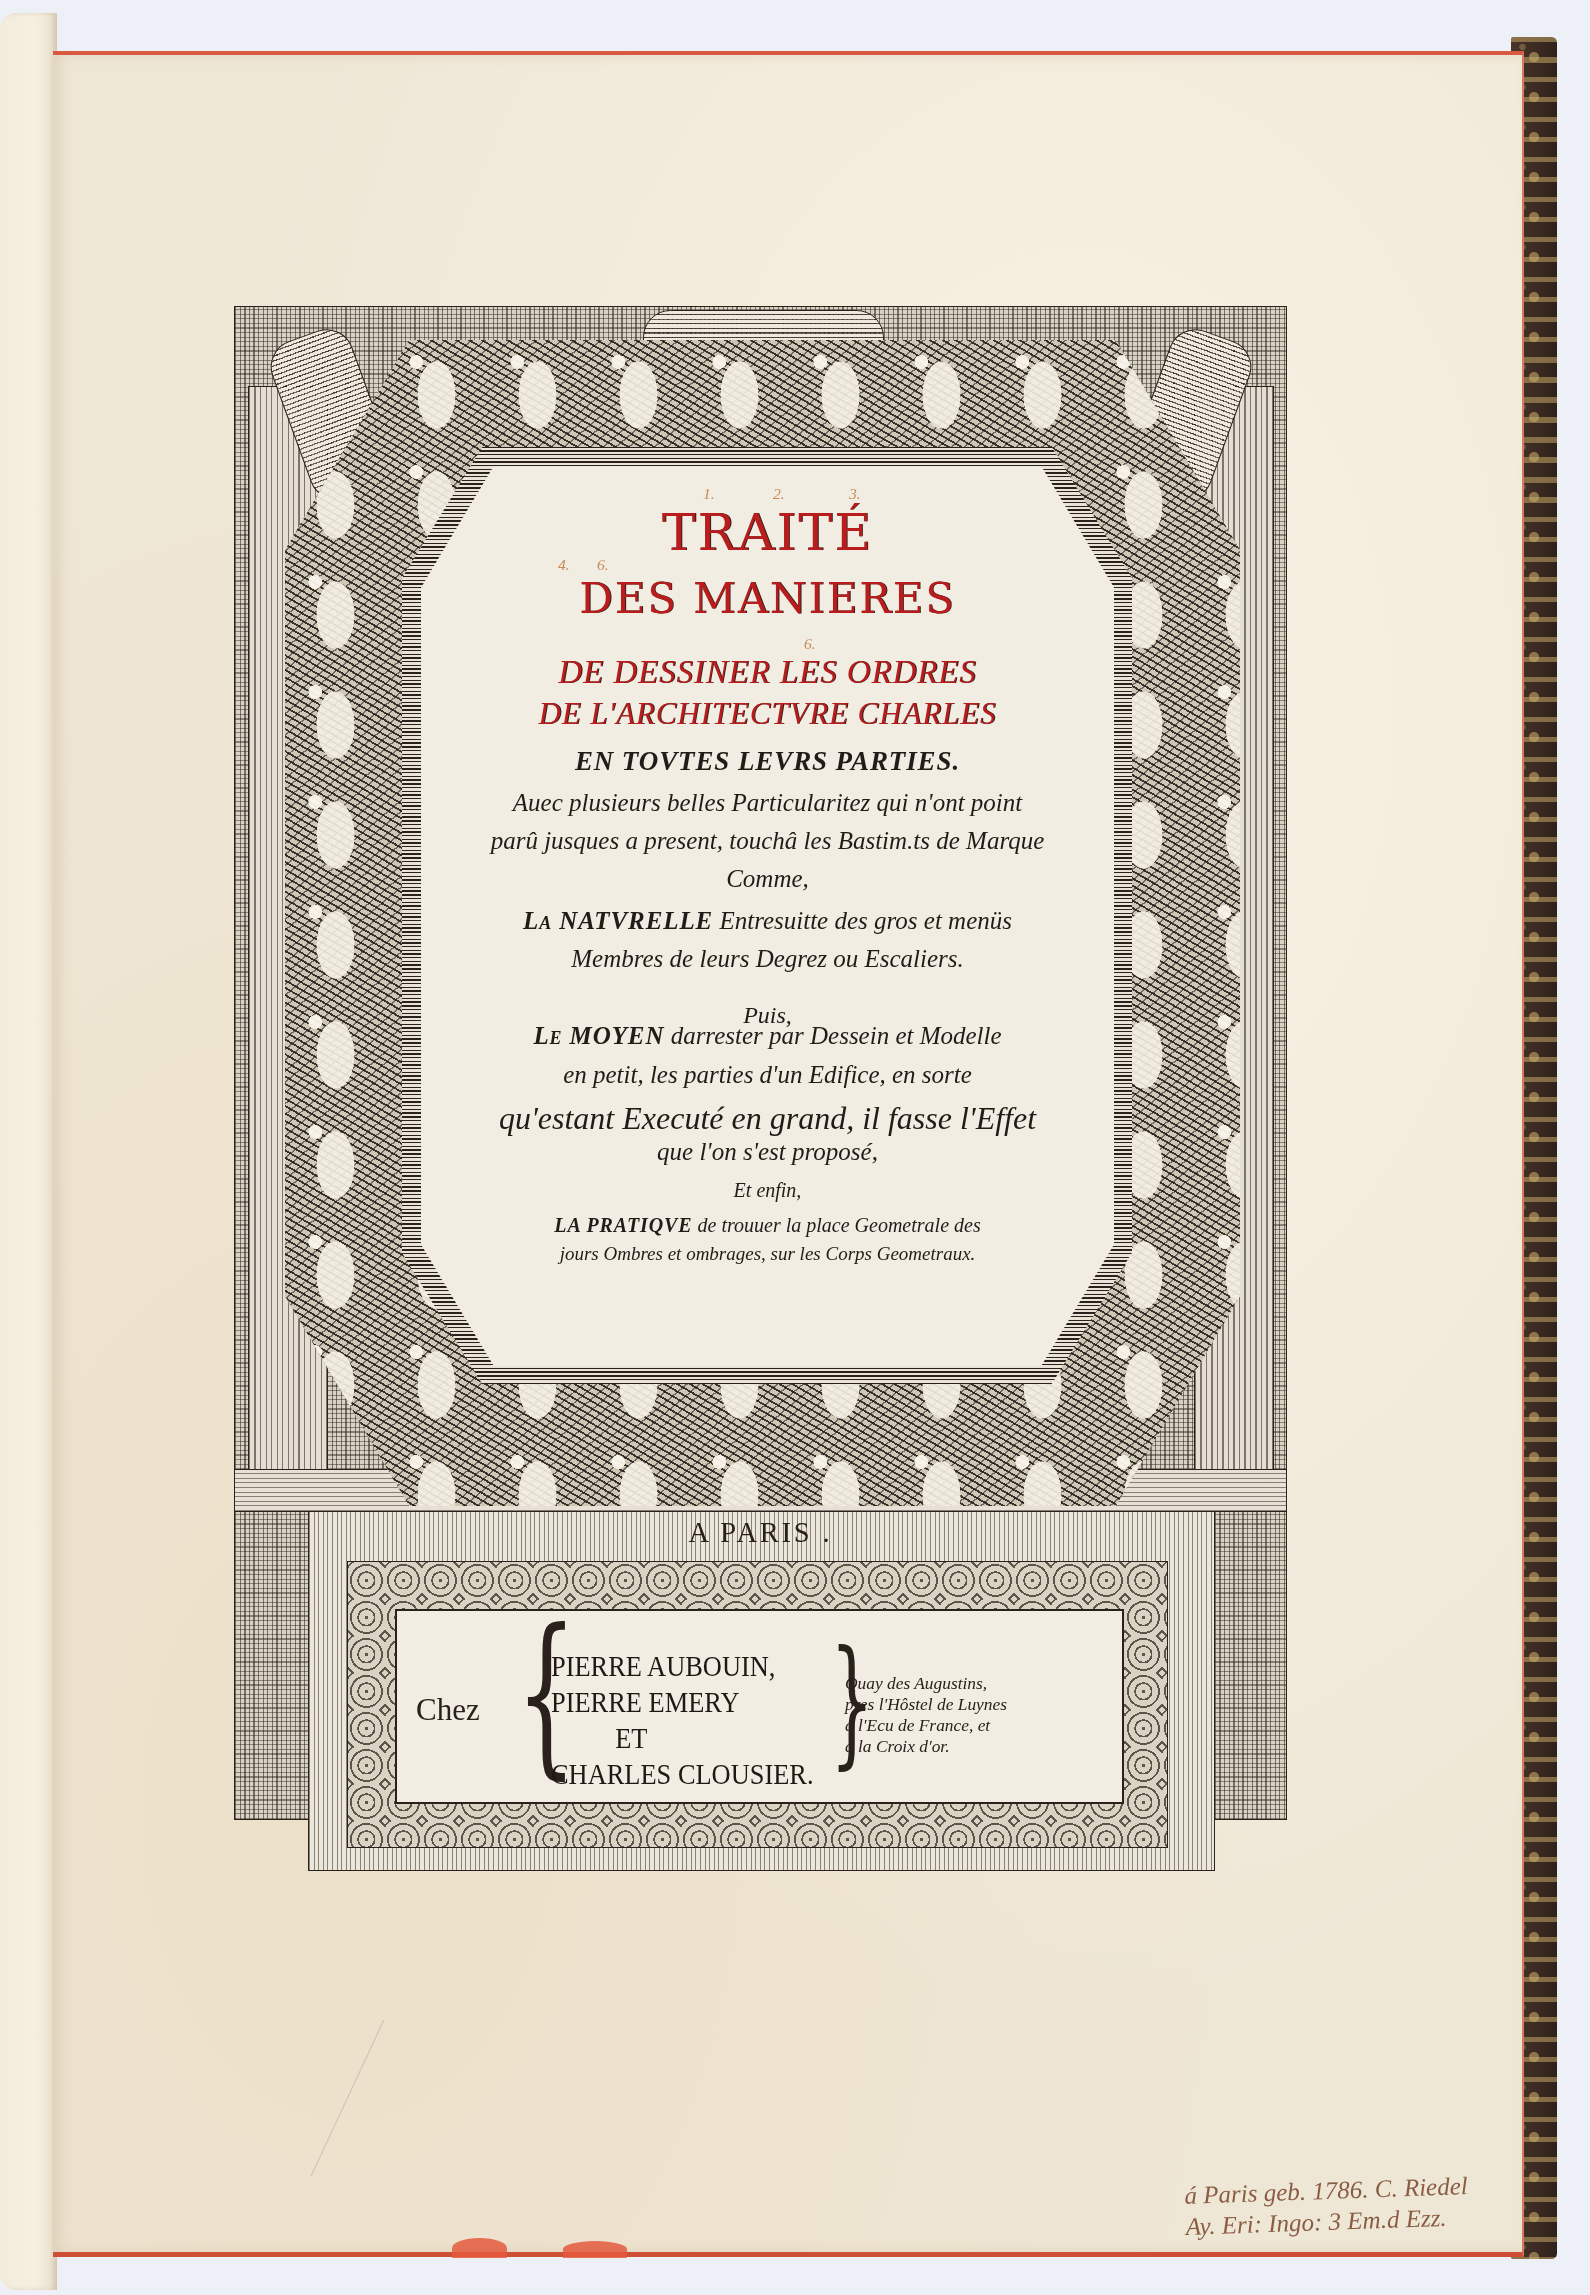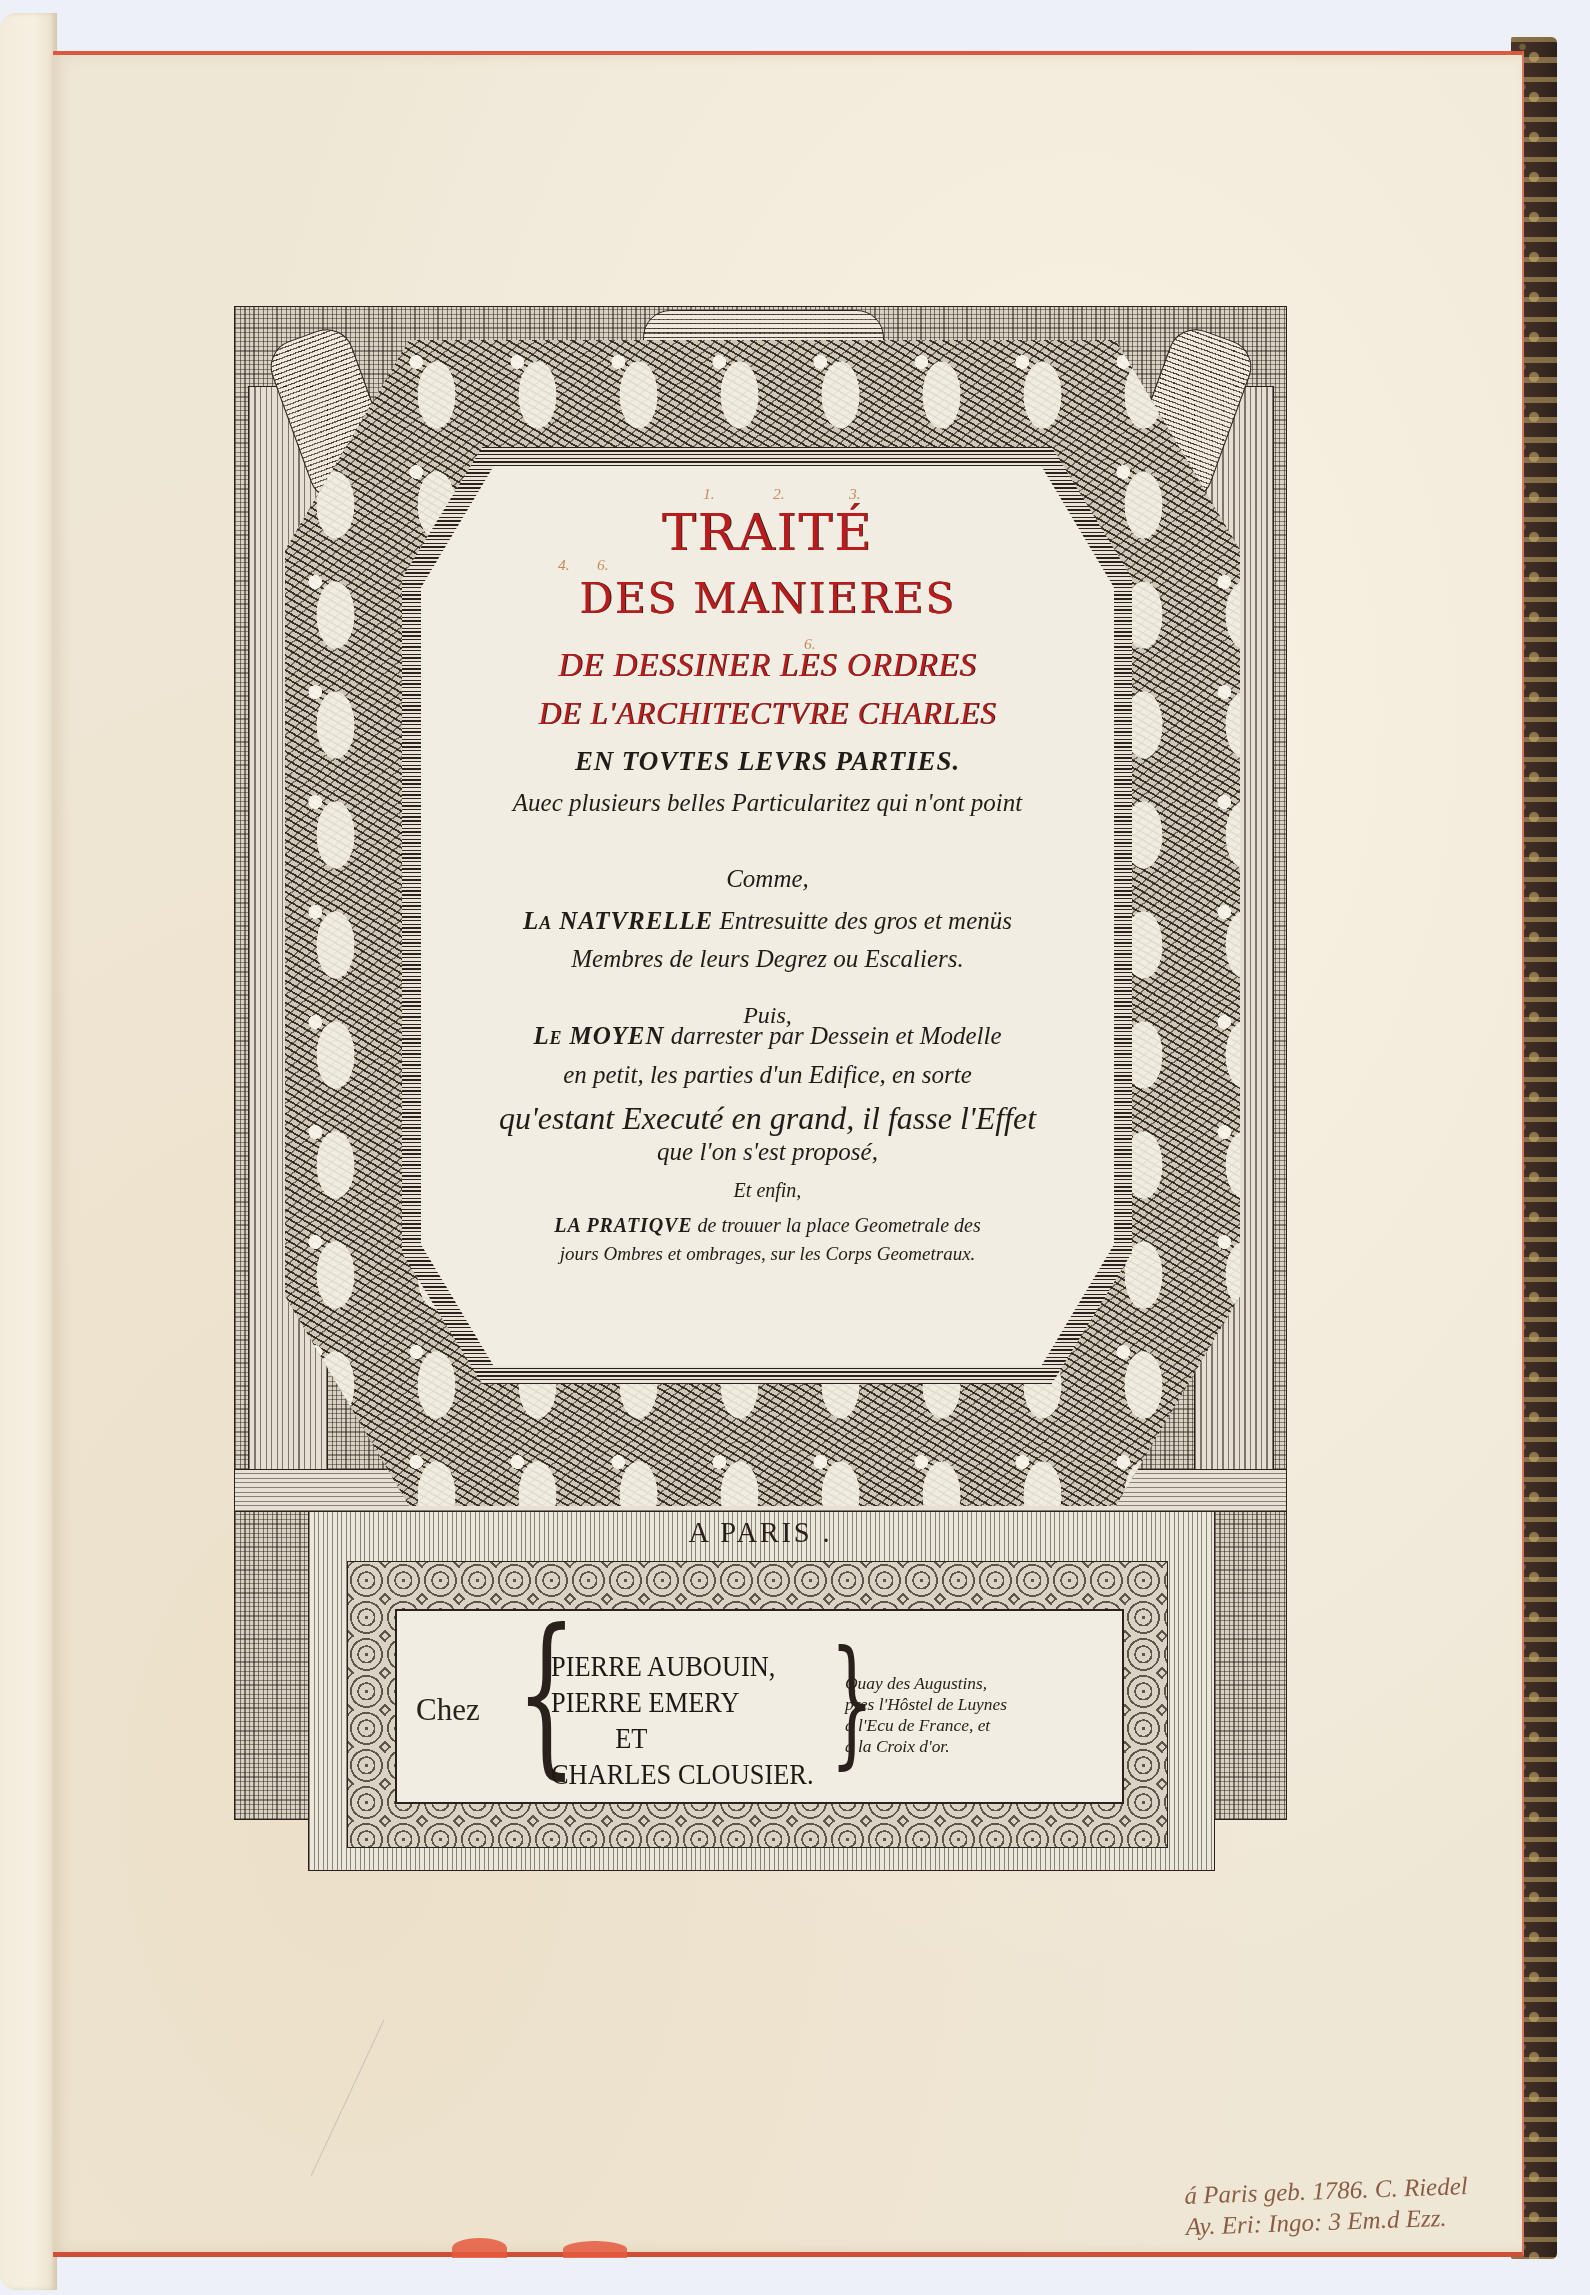--- a/index.html
+++ b/index.html
@@ -176,24 +176,25 @@
 <span class="pencil" style="left:703px; top:485px;">1.</span>
 <span class="pencil" style="left:773px; top:485px;">2.</span>
 <span class="pencil" style="left:849px; top:485px;">3.</span>
 <span class="pencil" style="left:558px; top:556px;">4.</span>
 <span class="pencil" style="left:597px; top:556px;">6.</span>
 <span class="pencil" style="left:804px; top:635px;">6.</span>
 
 <div class="title-block">
   <div class="ln big" style="top:37px; font-size:51px;">TRAITÉ</div>
   <div class="ln big" style="top:108px; font-size:42px;">DES MANIERES</div>
-  <div class="ln big caps-it" style="top:181px; font-size:33px;">DE DESSINER LES ORDRES</div>
+  <div class="ln big caps-it" style="top:188px; font-size:33px;">DE DESSINER LES ORDRES</div>
   <div class="ln big caps-it" style="top:230px; font-size:31px;">DE L'ARCHITECTVRE CHARLES</div>
   <div class="ln caps-it" style="top:280px; font-size:27px; font-weight:bold;">EN TOVTES LEVRS PARTIES.</div>
   <div class="ln script" style="top:323px; font-size:25px;text-align:center;">Auec plusieurs belles Particularitez qui n'ont point</div>
+  <div class="ln script" style="top:361px; font-size:25px;">parû jusques a present, touchâ les Bastim.ts de Marque</div>
   <div class="ln script" style="top:399px; font-size:25px;">Comme,</div>
   <div class="ln script" style="top:441px; font-size:25px;"><span class="sc">La NATVRELLE</span> <span>Entresuitte des gros et menüs</span></div>
   <div class="ln script" style="top:479px; font-size:25px;">Membres de leurs Degrez ou Escaliers.</div>
   <div class="ln script" style="top:518px; font-size:24px;margin-top:18px;">Puis,</div>
   <div class="ln script" style="top:556px; font-size:25px;"><span class="sc">Le MOYEN</span> <span>darrester par Dessein et Modelle</span></div>
   <div class="ln script" style="top:595px; font-size:25px;">en petit, les parties d'un Edifice, en sorte</div>
   <div class="ln script" style="top:634px; font-size:32px;">qu'estant Executé en grand, il fasse l'Effet</div>
   <div class="ln script" style="top:672px; font-size:25px;">que l'on s'est proposé,</div>
   <div class="ln script" style="top:713px; font-size:20px;">Et enfin,</div>
   <div class="ln script" style="top:748px; font-size:20px;"><span class="sc">LA PRATIQVE</span> <span>de trouuer la place Geometrale des</span></div>

